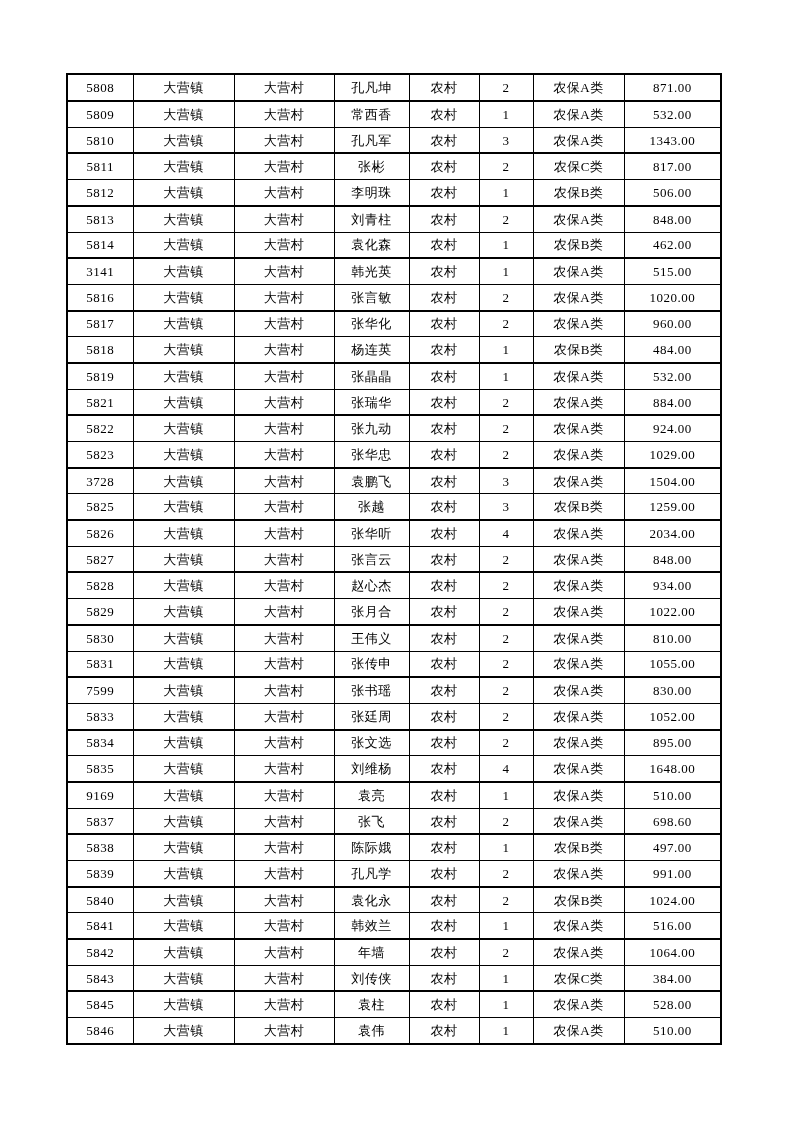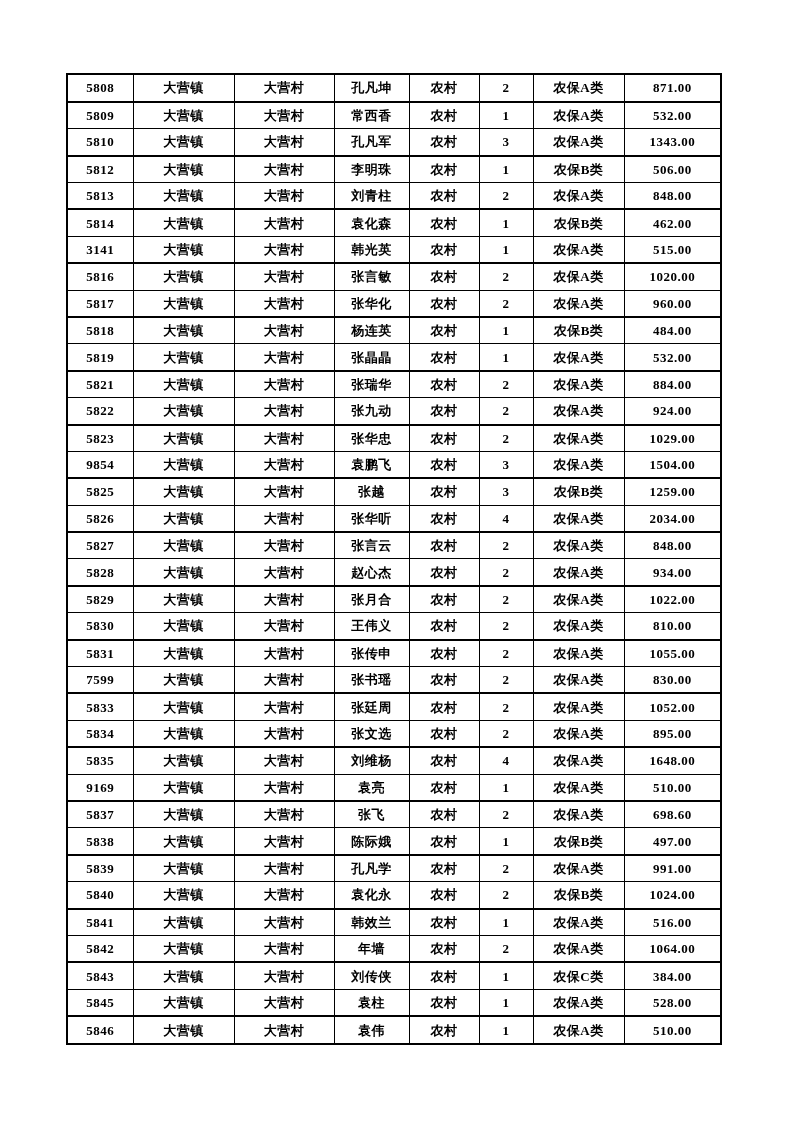--- a/index.html
+++ b/index.html
@@ -14,21 +14,20 @@
     font-family: "Liberation Serif", "DejaVu Serif", serif;
     color: #000000;
   }
   .page {
     position: absolute;
     left: 0;
     top: 0;
     width: 793px;
     height: 1122px;
     background: #ffffff;
-    font-weight: bold;
   }
   .table-wrap {
     position: absolute;
     left: 66px;
     top: 73px;
   }
   table.roster {
     border-collapse: collapse;
     table-layout: fixed;
     width: 654px;
@@ -92,20 +91,30 @@
             <td>5810</td>
             <td>大营镇</td>
             <td>大营村</td>
             <td>孔凡军</td>
             <td>农村</td>
             <td>3</td>
             <td>农保A类</td>
             <td>1343.00</td>
           </tr>
           <tr>
+            <td>5811</td>
+            <td>大营镇</td>
+            <td>大营村</td>
+            <td>张彬</td>
+            <td>农村</td>
+            <td>2</td>
+            <td>农保C类</td>
+            <td>817.00</td>
+          </tr>
+          <tr>
             <td>5812</td>
             <td>大营镇</td>
             <td>大营村</td>
             <td>李明珠</td>
             <td>农村</td>
             <td>1</td>
             <td>农保B类</td>
             <td>506.00</td>
           </tr>
           <tr>
@@ -202,21 +211,21 @@
             <td>5823</td>
             <td>大营镇</td>
             <td>大营村</td>
             <td>张华忠</td>
             <td>农村</td>
             <td>2</td>
             <td>农保A类</td>
             <td>1029.00</td>
           </tr>
           <tr>
-            <td>9854</td>
+            <td>3728</td>
             <td>大营镇</td>
             <td>大营村</td>
             <td>袁鹏飞</td>
             <td>农村</td>
             <td>3</td>
             <td>农保A类</td>
             <td>1504.00</td>
           </tr>
           <tr>
             <td>5825</td>

